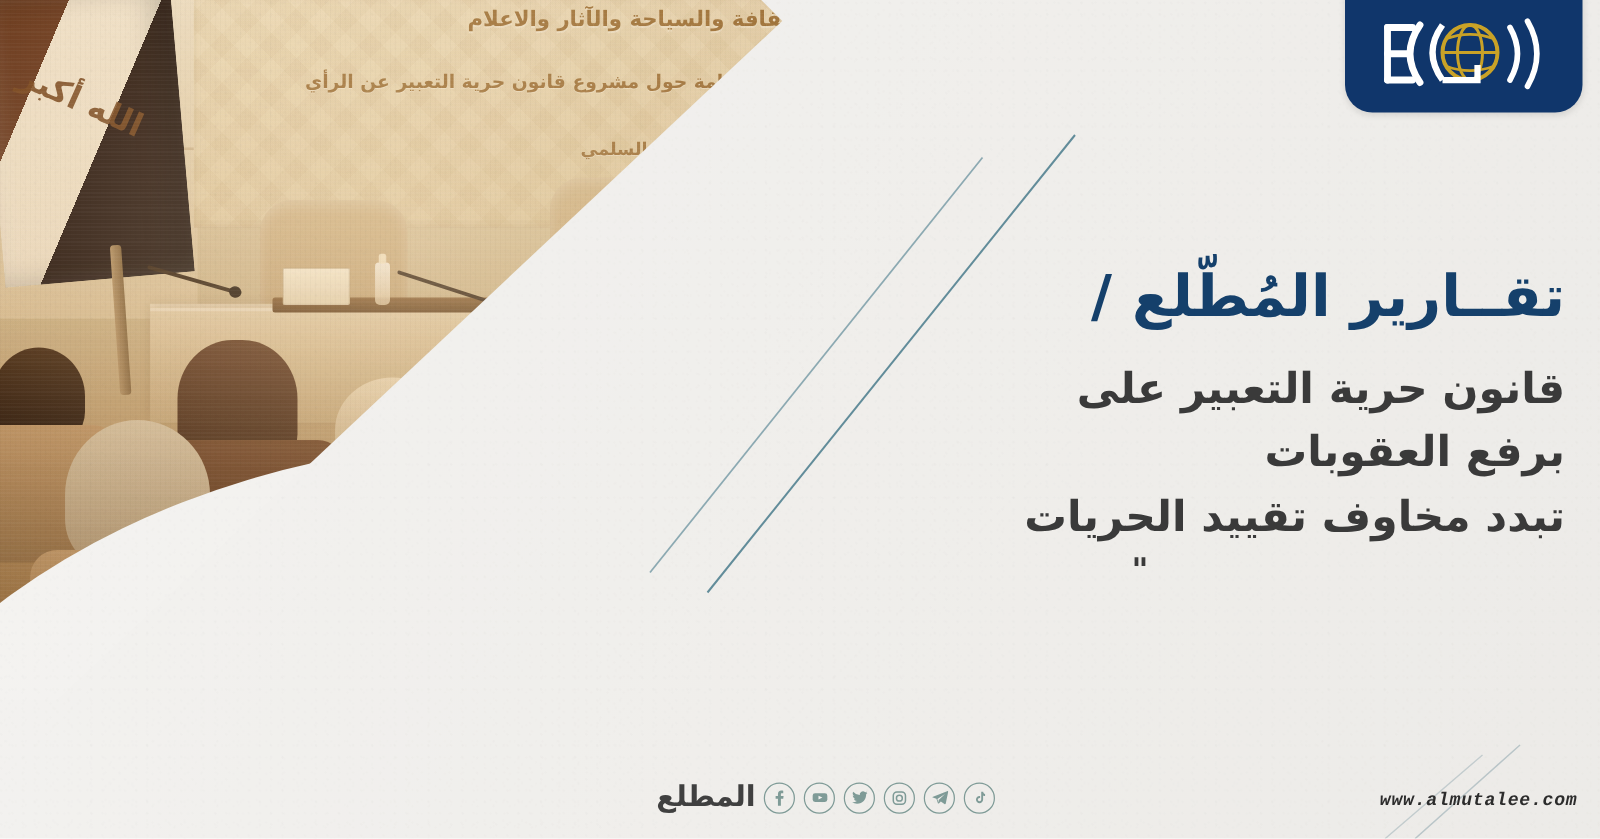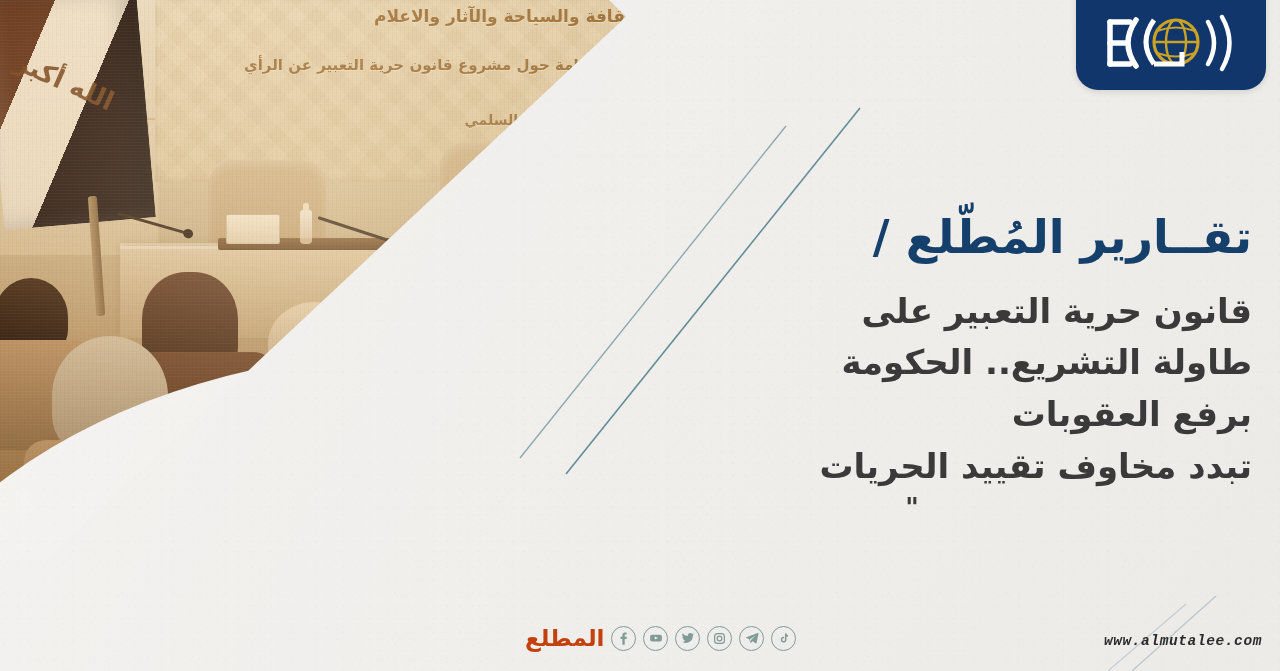--- a/index.html
+++ b/index.html
@@ -352,21 +352,21 @@
   .brand-row {
     position: absolute;
     left: 519px; bottom: 4px;
     display: flex;
     flex-direction: row-reverse;
     align-items: center;
     gap: 7px;
   }
 
   .brand-name {
-    color: #c2410c;
+    color: #404040;
     font-size: 23px;
     font-weight: 700;
     letter-spacing: .5px;
     margin-left: 6px;
     direction: rtl;
   }
 
   .soc {
     width: 25px; height: 25px;
     border-radius: 50%;
@@ -521,21 +521,20 @@
         <path d="M58 14 Q42 36 58 58"></path>
         <path d="M58 58 L86 58 L86 46"></path>
       </g>
     </svg>
   </div>
 
   <div class="text-col">
     <div class="kicker">تقــارير المُطّلع /</div>
     <div class="headline">
       <div>قانون حرية التعبير على</div>
-      <div>طاولة التشريع.. الحكومة</div>
       <div>برفع العقوبات</div>
       <div>تبدد مخاوف تقييد الحريات</div>
     </div>
     <div class="quote-mark">"</div>
   </div>
 
   <div class="footer">
 
     <div class="brand-row">
       <span class="brand-name">المطلع</span>

